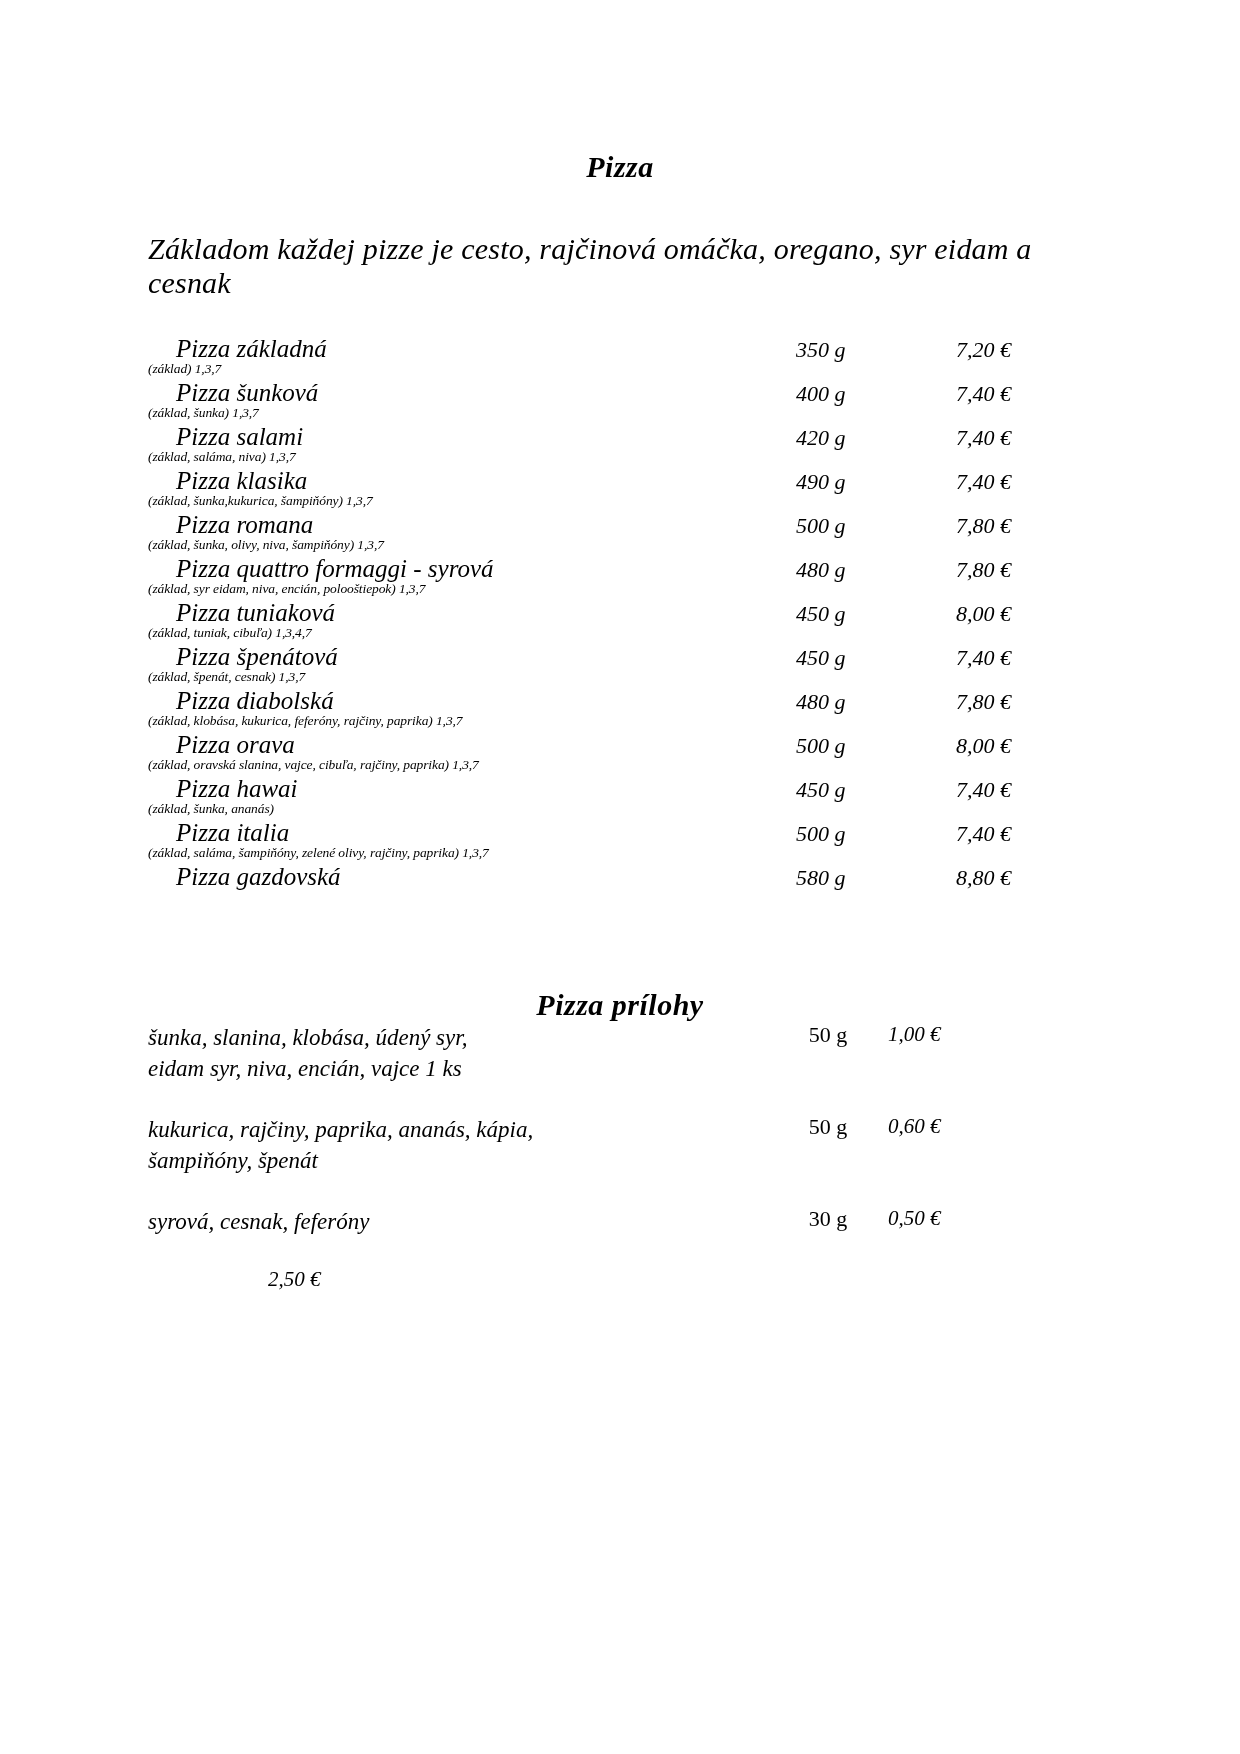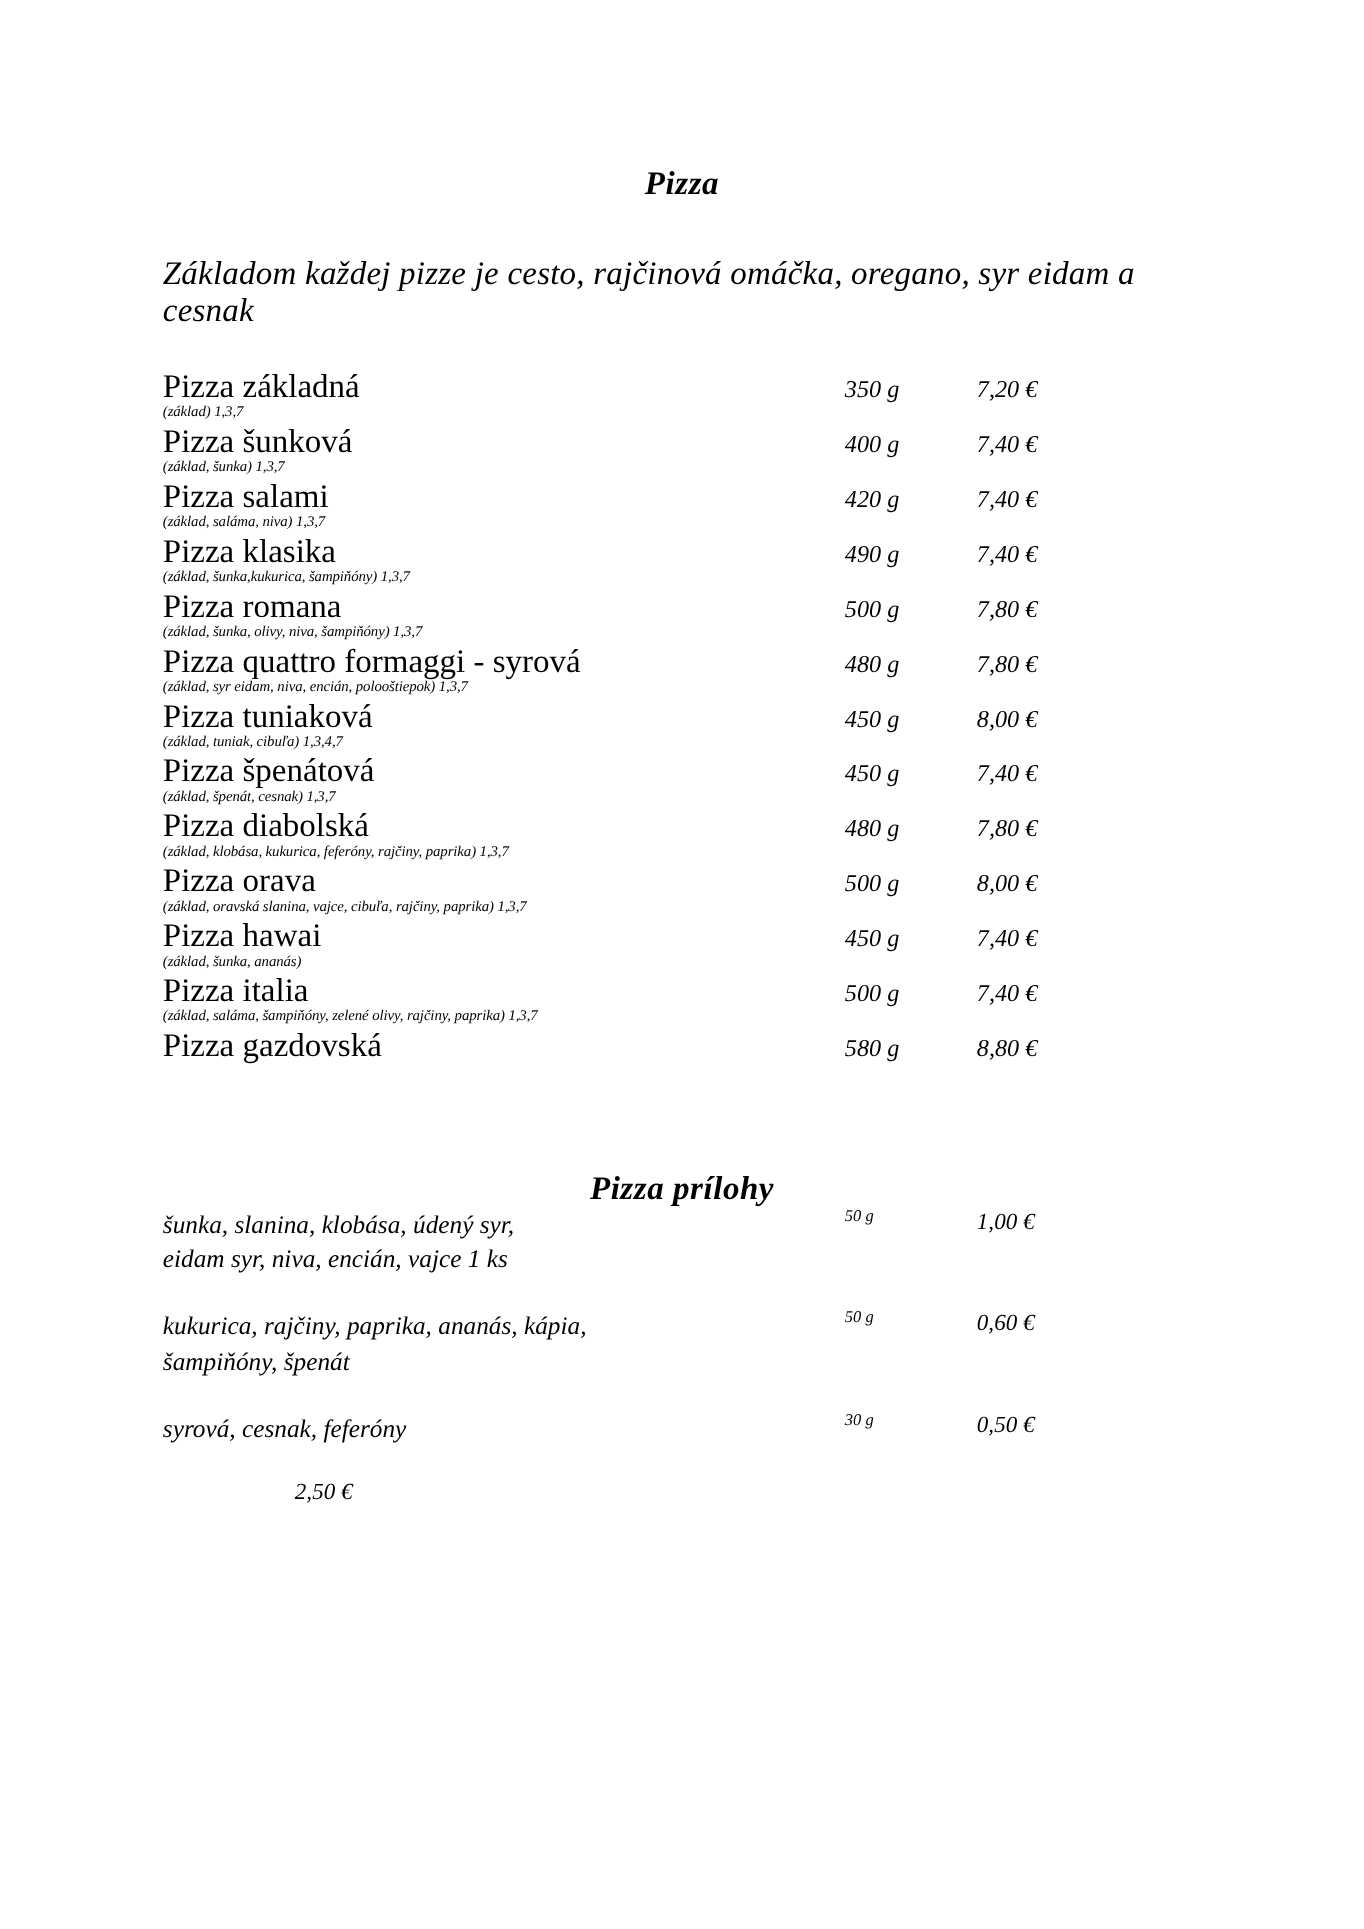--- a/index.html
+++ b/index.html
@@ -55,38 +55,41 @@
   .menu-item {
     position: relative;
     margin-bottom: 2px;
   }
   .item-main {
     display: flex;
     align-items: baseline;
     width: 100%;
   }
   .item-name {
-    font-size: 30px;
+    font-style: italic;
+    font-size: 25px;
     flex: 0 0 auto;
     width: 620px;
     line-height: 1.18;
+    margin-left: 28px;
   }
   .item-weight {
     font-style: italic;
     font-size: 22px;
     width: 120px;
     text-align: left;
     flex: 0 0 auto;
   }
   .item-price {
     font-style: italic;
     font-size: 22px;
     width: 120px;
     text-align: left;
     flex: 0 0 auto;
+    margin-left: 40px;
   }
   .item-desc {
     font-style: italic;
     font-size: 13.5px;
     line-height: 1.15;
     margin-top: -3px;
     letter-spacing: -0.1px;
   }
 
   
@@ -98,24 +101,24 @@
     margin-bottom: 30px;
   }
   .side-name {
     font-style: italic;
     font-size: 23px;
     width: 620px;
     flex: 0 0 auto;
     line-height: 1.35;
   }
   .side-weight {
-    font-style: italic;
-    font-size: 15px;
-    width: 120px;
-    flex: 0 0 auto;
+    font-size: 22px;
+    width: 120px;
+    flex: 0 0 auto;
+    text-align: center;
   }
   .side-price {
     font-style: italic;
     font-size: 21px;
     width: 120px;
     flex: 0 0 auto;
   }
 </style>
 </head>
 <body>

